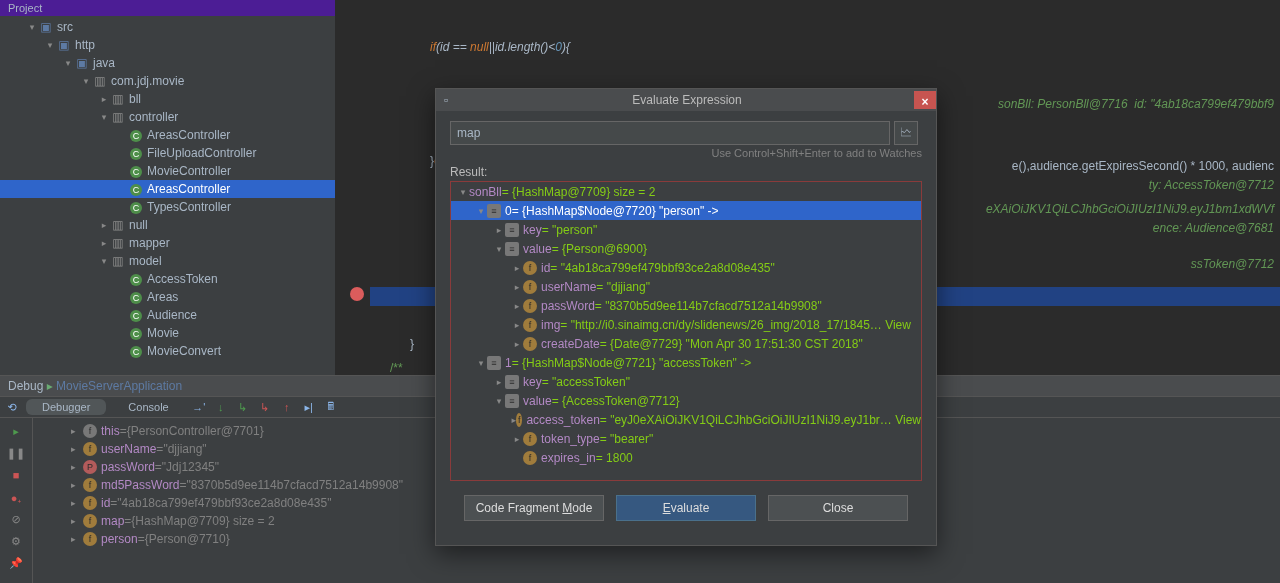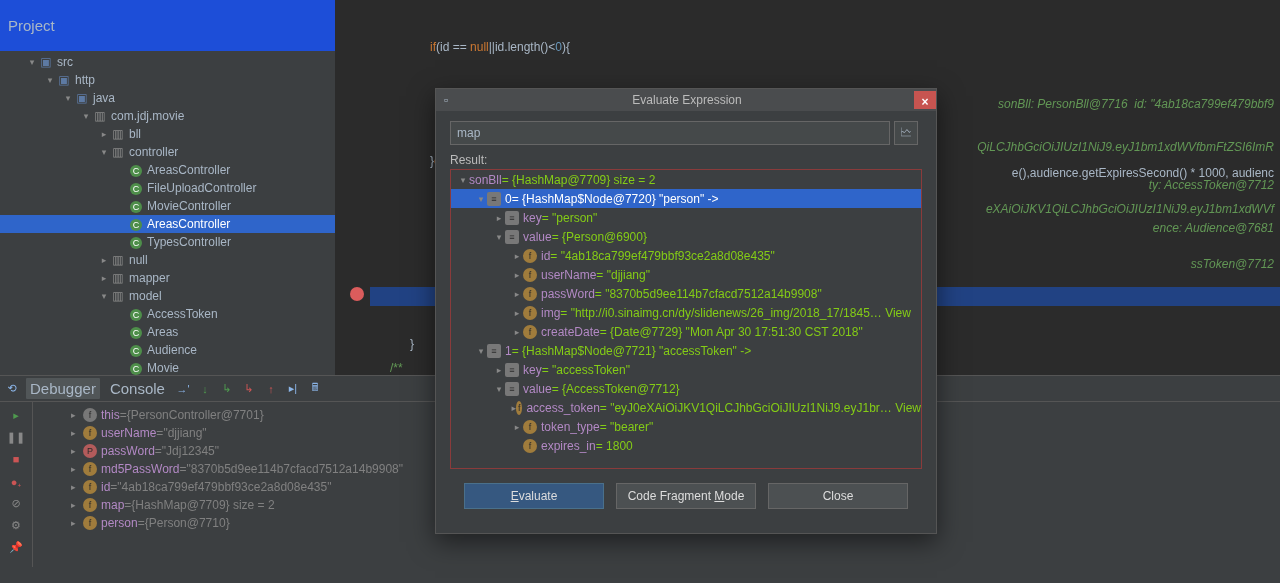--- a/index.html
+++ b/index.html
@@ -1,20 +1,20 @@
 <!DOCTYPE html>
 <html><head>
 <meta charset="utf-8">
 <style>
 * { margin: 0; padding: 0; box-sizing: border-box; font-family: "Segoe UI", Arial, sans-serif; font-size: 12px; }
 body { background: #2b2b2b; color: #a9b7c6; width: 1280px; height: 583px; overflow: hidden; position: relative; }
 
 
 .project-panel { position: absolute; left: 0; top: 0; width: 335px; height: 375px; background: #3c3f41; overflow: hidden; }
-.project-title { padding: 17px 8px; background: #1d4ed8; font-size: 15px; }
+.project-title { padding: 2px 8px; background: #4c1d95; font-size: 11px; }
 .tree { padding-top: 2px; }
 .tree-row { display: flex; align-items: center; height: 18px; white-space: nowrap; cursor: default; }
 .tree-row.selected { background: #2f65ca; color: #fff; }
 .tree-row .arrow { width: 12px; text-align: center; font-size: 9px; color: #888; }
 .tree-row .icon { width: 16px; text-align: center; margin-right: 3px; }
 .folder { color: #8a8a8a; }
 .folder.src { color: #5d7aa3; }
 .pkg { color: #8a8a8a; }
 .cls { background:#4e8e4a; border-radius:50%; width:12px; height:12px; display:inline-block; line-height:12px; color:#fff; font-size:9px; text-align:center; }
 
@@ -22,41 +22,41 @@
 .editor { position: absolute; left: 370px; top: 0; right: 0; height: 375px; background: #2b2b2b; font-family: Consolas, monospace; font-size: 13px; line-height: 19px; color:#a9b7c6; white-space: pre; }
 .editor .line { padding-left: 60px; }
 .exec-line { background:#214283; }
 .kw{color:#cc7832} .num{color:#6897bb} .type{color:#a9b7c6} .cm{color:#629755;font-style:italic}
 
 
 .debug { position:absolute; left:0; top:375px; right:0; bottom:0; background:#3c3f41; border-top:1px solid #555; }
 .debug-title { padding:3px 8px; background:#4a4c4e; border-bottom:1px solid #555; }
 .debug-title .app { color:#5d7aa3; }
 .debug-toolbar { display:flex; align-items:center; padding:2px 4px; border-bottom:1px solid #555; gap:6px; }
-.dbg-tab { padding:2px 4px; background:#515658; border-radius:1px; font-size:15px; }
+.dbg-tab { padding:2px 16px; background:#515658; border-radius:6px; font-size:11px; }
 .dbg-icon { width:16px; height:16px; display:inline-flex; align-items:center; justify-content:center; font-size:11px; color:#8bb5e8; }
 .debug-body { display:flex; height: calc(100% - 42px); }
 .debug-left { width:33px; border-right:1px solid #555; display:flex; flex-direction:column; padding-top:4px; gap:4px; align-items:center; }
 .dbgside{ width:18px;height:18px;border-radius:3px;display:flex;align-items:center;justify-content:center;font-size:11px;color:#888; }
 .variables { flex:1; padding:4px 0; }
 .var-head { padding:2px 8px; color:#8a8a8a; font-size:11px; }
 .var-row { display:flex; align-items:center; height:18px; padding-left:38px; }
 .var-row .arrow{width:12px;font-size:9px;color:#888} .var-row .badge{width:14px;height:14px;border-radius:50%;background:#a07c3c;color:#2b2b2b;font-size:9px;text-align:center;line-height:14px;margin-right:4px} .var-row .badge.p{background:#b35b5b} .var-row .badge.g{background:#787878}
 .var-name{color:#b389c5} .var-eq{color:#808080} .var-val{color:#808080}
 
 
 .dialog { position:absolute; left:435px; top:88px; width:502px; background:#3c3f41; border:1px solid #555; box-shadow:0 8px 24px rgba(0,0,0,.5); z-index:50; }
 .dlg-title { background:#4a4c4e; padding:4px 8px; display:flex; align-items:center; }
 .dlg-title .t { flex:1; text-align:center; color:#bbb; }
 .dlg-close { width:22px; height:18px; background:#c75450; color:#fff; text-align:center; line-height:18px; font-weight:bold; margin-right:-8px; margin-top:-4px; margin-bottom:-4px; padding-top:2px;}
 .dlg-body { padding:10px 14px; }
 .expr-input { width: calc(100% - 32px); background:#45494a; border:1px solid #666; padding:4px 6px; color:#a9b7c6; display:inline-block; }
 .expr-side { width:24px; height:24px; display:inline-flex; vertical-align:top; align-items:center; justify-content:center; background:#45494a; border:1px solid #666; margin-left:4px;}
 .hint { text-align:right; color:#808080; font-size:11px; padding:2px 0 6px; }
-.result-label { color:#bbb; padding-bottom:2px;margin-top:8px; }
+.result-label { color:#bbb; padding-bottom:2px; }
 .result-box { border:1px solid #8a3b3b; height:300px; overflow:auto; background:#3c3f41; position:relative; }
 .res-row { display:flex; align-items:center; height:19px; white-space:nowrap; }
 .res-row.selected { background:#2f65ca; }
 .res-row .arrow{width:12px;font-size:9px;color:#888;text-align:center}
 .res-row .badge{width:14px;height:14px;border-radius:50%;background:#a07c3c;color:#2b2b2b;font-size:9px;text-align:center;line-height:14px;margin-right:4px}
 .res-row .badge.eq{background:#787878;border-radius:2px}
 .rname{color:#b389c5} .rgray{color:#84cc16} .white{color:#fff}
 .dlg-buttons { display:flex; gap:12px; padding:14px 14px 14px; }
 .dlg-btn { flex:1; background:#4c5052; border:1px solid #666; padding:5px 0; text-align:center; color:#ddd; }
 .dlg-btn.primary { background:#365880; border-color:#4a708b; }
@@ -160,38 +160,40 @@
       </div>
       <div class="tree-row" style="padding-left: 116px;">
         <span class="arrow"></span>
         <span class="icon"><span class="cls">C</span></span>
         <span>MovieConvert</span>
       </div>
     </div>
 </div>
 
 <div class="editor">
-  <div class="line" style="padding-left:60px;"><span class="kw">if</span>(id == <span class="kw">null</span>||id.length()&lt;<span class="num">0</span>){</div>
+  <div class="line" style="padding-left:60px;font-style:italic;"><span class="kw">if</span>(id == <span class="kw">null</span>||id.length()&lt;<span class="num">0</span>){</div>
   <div class="line" style="padding-left:90px;"><span class="kw">return</span> <span class="kw">new</span> <span class="type">ReturnModel</span>(<span class="num">-1</span>,<span class="kw">null</span>);</div>
   <div class="line" style="padding-left:60px;">}<span class="kw">else</span> {</div>
   <div class="line" style="padding-left:90px;">Map&lt;String,Object&gt; map = <span class="kw">new</span> HashMap&lt;&gt;();   <span class="cm">map:  size = 2</span></div>
   <div style="position:absolute;right:6px;top:95px;" class="cm">sonBll: PersonBll@7716  id: "4ab18ca799ef479bbf9</div>
-  <div style="position:absolute;right:6px;top:138px;" class="cm">QiLCJhbGciOiJIUzI1NiJ9.eyJ1bm1xdWVfbmFtZSI6ImR</div>
-  <div style="position:absolute;right:6px;top:164px;color:#a9b7c6">e(),audience.getExpiresSecond() * 1000, audienc</div>
+  <div style="position:absolute;right:6px;top:157px;color:#a9b7c6">e(),audience.getExpiresSecond() * 1000, audienc</div>
   <div style="position:absolute;right:6px;top:176px;" class="cm">ty: AccessToken@7712</div>
   <div style="position:absolute;right:6px;top:200px;" class="cm">eXAiOiJKV1QiLCJhbGciOiJIUzI1NiJ9.eyJ1bm1xdWVf</div>
   <div style="position:absolute;right:6px;top:219px;" class="cm">ence: Audience@7681</div>
   <div style="position:absolute;right:6px;top:255px;" class="cm">ssToken@7712</div>
   <div style="position:absolute;left:0;right:0;top:287px;height:19px;" class="exec-line"></div>
   <div style="position:absolute;left:-20px;top:287px;width:14px;height:14px;border-radius:50%;background:#db5c5c"></div>
   <div class="line" style="position:absolute;top:335px;padding-left:40px;">}</div>
   <div class="line" style="position:absolute;top:359px;padding-left:20px;color:#629755">/**</div>
 </div>
 
 <div class="debug">
+  <div class="debug-title">
+    <span>Debug  </span><span style="color:#6aab73">▸ </span><span class="app">MovieServerApplication</span>
+  </div>
   <div class="debug-toolbar">
     <span class="dbg-icon">⟲</span>
     <span class="dbg-tab">Debugger</span>
     <span class="dbg-tab" style="background:transparent">Console</span>
     <span class="dbg-icon">→'</span>
     <span class="dbg-icon" style="color:#4e9a4e">↓</span>
     <span class="dbg-icon" style="color:#4e9a4e">↳</span>
     <span class="dbg-icon" style="color:#cc5555">↳</span>
     <span class="dbg-icon" style="color:#cc5555">↑</span>
     <span class="dbg-icon">▸|</span>
@@ -264,20 +266,21 @@
 </div>
 
 <div class="dialog">
   <div class="dlg-title">
     <span style="width:16px">▫</span>
     <span class="t">Evaluate Expression</span>
     <span class="dlg-close">×</span>
   </div>
   <div class="dlg-body">
     <span class="expr-input">map</span><span class="expr-side">🗠</span>
+    <div class="hint">Use Control+Shift+Enter to add to Watches</div>
     <div class="result-label">Result:</div>
     <div class="result-box" id="resbox">
         <div class="res-row" style="padding-left: 6px;">
           <span class="arrow">▾</span>
           <span class="rname">sonBll</span> 
           <span class="rgray">= {HashMap@7709}  size = 2</span>
         </div>
         <div class="res-row selected" style="padding-left: 24px;">
           <span class="arrow">▾</span>
           <span class="badge eq">≡</span>
@@ -357,18 +360,18 @@
           <span class="rgray">= "bearer"</span>
         </div>
         <div class="res-row" style="padding-left: 60px;">
           <span class="arrow"></span>
           <span class="badge">f</span>
           <span class="rname">expires_in</span> 
           <span class="rgray">= 1800</span>
         </div>
       </div>
     <div class="dlg-buttons">
+      <div class="dlg-btn"><span>Code Fragment </span><span class="u">M</span><span>ode</span></div>
       <div class="dlg-btn primary"><span class="u">E</span><span>valuate</span></div>
-      <div class="dlg-btn"><span>Code Fragment </span><span class="u">M</span><span>ode</span></div>
       <div class="dlg-btn">Close</div>
     </div>
   </div>
 </div>
 
 </body></html>

